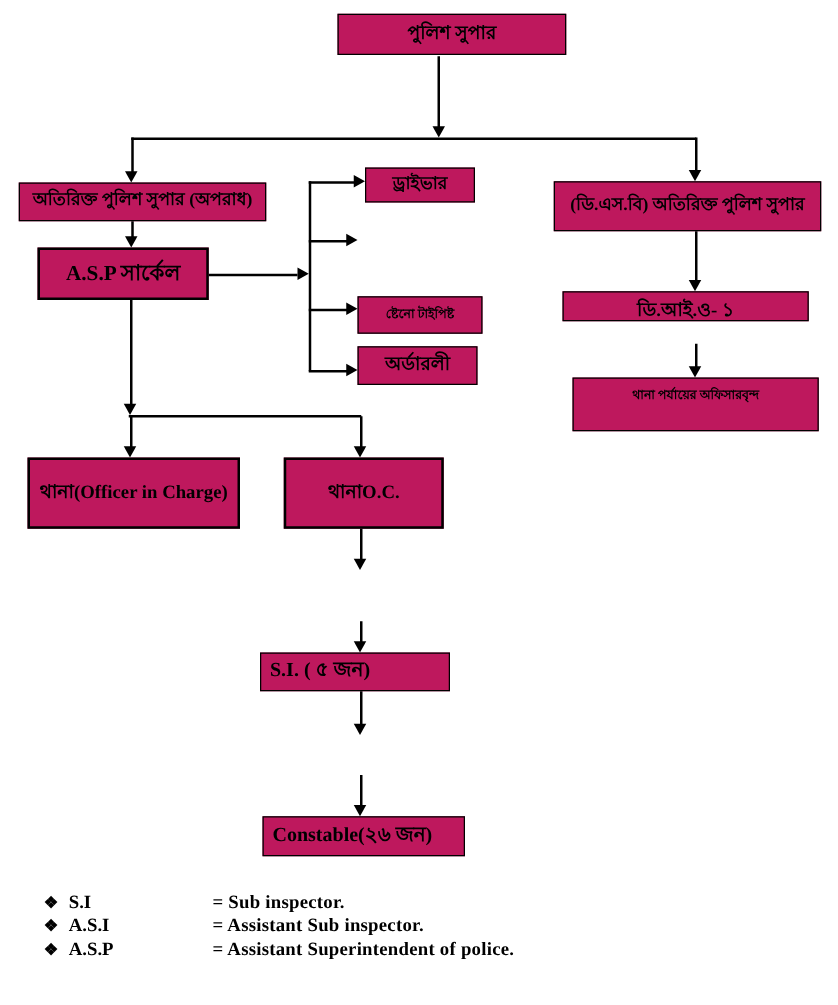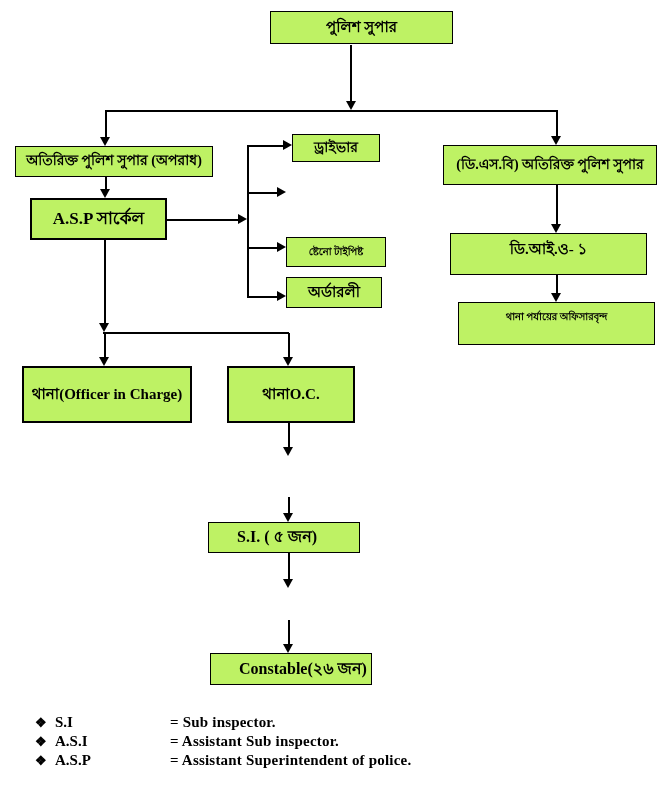--- a/index.html
+++ b/index.html
@@ -3,47 +3,47 @@
 <meta charset="utf-8">
 <style>
   html,body{margin:0;padding:0;background:#ffffff;}
   .canvas{
     position:relative;width:670px;height:804px;background:#ffffff;
     font-family:"Liberation Serif","DejaVu Serif",serif;color:#000;
     overflow:hidden;
   }
   .box{
     position:absolute;box-sizing:border-box;border:1.5px solid #000;
-    background:#bef264;display:flex;align-items:center;justify-content:center;
+    background:#be185d;display:flex;align-items:center;justify-content:center;
     font-size:15px;font-weight:bold;white-space:nowrap;
     line-height:1.15;
   }
   .box.thick{border-width:2px;}
-  .box.leftalign{justify-content:flex-start;padding-left:28px;font-size:16px;}
+  .box.leftalign{justify-content:flex-start;padding-left:7px;font-size:16px;}
   .twoline{flex-direction:row;}
   .ln{position:absolute;background:#000;}
   .h{height:1.5px;}
   .v{width:1.5px;}
   .ad{position:absolute;width:0;height:0;
       border-left:5px solid transparent;border-right:5px solid transparent;
       border-top:9px solid #000;}
   .ar{position:absolute;width:0;height:0;
       border-top:5px solid transparent;border-bottom:5px solid transparent;
       border-left:9px solid #000;}
 
   
   #b-top{left:270px;top:11px;width:183px;height:33px;}
   #b-crime{left:15px;top:146px;width:198px;height:31px;font-size:14px;}
   #b-asp{left:30px;top:198px;width:137px;height:42px;font-size:17px;}
   #b-driver{left:292px;top:134px;width:88px;height:28px;font-size:14px;}
   #b-reader{left:286px;top:181px;width:96px;height:32px;}
   #b-steno{left:286px;top:237px;width:100px;height:30px;font-size:10px;}
   #b-orderly{left:286px;top:277px;width:96px;height:31px;}
   #b-dsb{left:443px;top:145px;width:214px;height:40px;font-size:14px;}
-  #b-dio{left:450px;top:233px;width:197px;height:42px;align-items:flex-start;padding-top:7px;}
+  #b-dio{left:450px;top:233px;width:197px;height:24px;align-items:flex-start;padding-top:7px;}
   #b-thanaoff{left:458px;top:302px;width:197px;height:43px;align-items:flex-start;padding-top:8px;font-size:10px;}
   #b-oic{left:22px;top:366px;width:170px;height:57px;font-size:15px;}
   #b-oc{left:227px;top:366px;width:128px;height:57px;}
   #b-si{left:208px;top:522px;width:152px;height:31px;}
   #b-asi{left:208px;top:588px;width:162px;height:32px;}
   #b-constable{left:210px;top:653px;width:162px;height:32px;}
 
   
   #ln-v-top{left:350px;top:45px;height:57px;}
   #ln-h-main{left:105px;top:110px;width:452px;}

